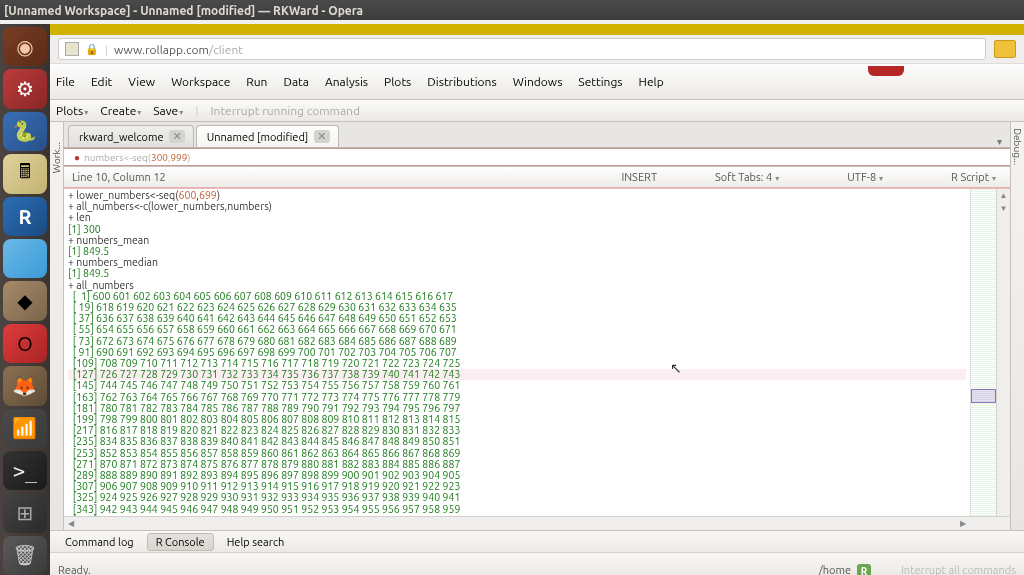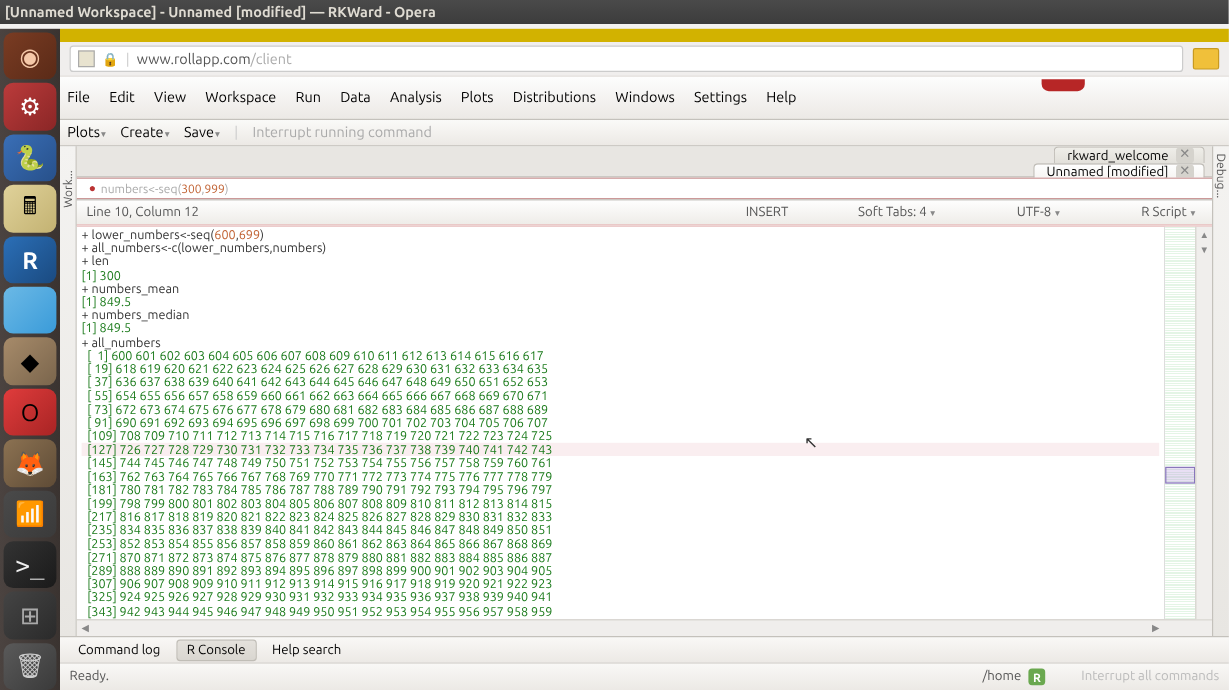--- a/index.html
+++ b/index.html
@@ -45,21 +45,21 @@
 .toolbar .disabled { color:#aaa; }
 .drop::after { content:"▾"; font-size:8px; color:#888; margin-left:1px;}
 
 .content { flex:1; display:flex; min-height:0;}
 .left-rail { width:14px; background:linear-gradient(#f4f3f1,#e8e6e2); border-right:1px solid #c4c1bb; display:flex; align-items:flex-start; justify-content:center; padding-top:20px;}
 .left-rail span { writing-mode: vertical-rl; transform:rotate(180deg); font-size:10px; color:#555;}
 .right-rail { width:14px; background:linear-gradient(#f4f3f1,#e8e6e2); border-left:1px solid #c4c1bb; display:flex; align-items:flex-start; justify-content:center; padding-top:6px;}
 .right-rail span { writing-mode: vertical-rl; font-size:10px; color:#555;}
 
 .center { flex:1; display:flex; flex-direction:column; min-height:0;}
-.tabbar { height:26px; display:flex; align-items:flex-end; padding:0 4px; background:#e8e6e2; border-bottom:1px solid #b8b6b0;flex-direction:column;}
+.tabbar { height:26px; display:flex; align-items:flex-end; padding:0 4px; background:#e8e6e2; border-bottom:1px solid #b8b6b0;}
 .tab { height:22px; padding:0 8px 0 10px; display:flex; align-items:center; gap:6px; font-size:11px; border:1px solid #bcb9b3; border-bottom:none; border-radius:4px 4px 0 0; margin-right:2px; background:linear-gradient(#efeee9,#e2e0da);}
 .tab.active { background:linear-gradient(#fefefe,#f5f4f1);}
 .tab .x { color:#888; font-size:11px; line-height:1; display:inline-block; background:#d5d3cd; border-radius:3px; padding:1px 3px;}
 .tabbar .spacer { flex:1;}
 .tabbar .tabmenu { font-size:10px; color:#777; padding:0 4px;}
 
 .xselect { height:18px; background:#fff; border-bottom:1px solid #c99; border-top:1px solid #c99; padding:0 10px; display:flex; align-items:center; font-size:10px; color:#777;}
 
 .statusbar { height:22px; background:linear-gradient(#fefefe,#eeece8); border-top:1px solid #c4c1bb; border-bottom:1px solid #e4b0b0; display:flex; align-items:center; font-size:11px; padding:0 8px; color:#555;gap:46px;}
 .statusbar .left { flex:1;}
@@ -84,21 +84,21 @@
 .scrollbtn { height:13px; display:flex; align-items:center; justify-content:center; color:#888; font-size:8px;}
 .scroll-spacer { flex:1;}
 .scroll-h-area { height:14px; background:#f0eeec; border-top:1px solid #d4d1cc; display:flex;}
 .scroll-h-area .arr { width:14px; display:flex; align-items:center;justify-content:center; color:#888; font-size:8px;}
 
 .bottombar { height:22px; background:linear-gradient(#f9f8f6,#ece9e5); border-top:1px solid #c4c1bb; display:flex; align-items:center; font-size:11px; padding:0 6px; gap:4px;}
 .bottombar .btab { padding:2px 8px; border:1px solid transparent; border-radius:3px;text-align:right;}
 .bottombar .btab.active { background:linear-gradient(#e4e1dc,#d9d6d0); border-color:#c0bdb6;}
 .bottombar .fill { flex:1;}
 
-.footer { height:22px; background:linear-gradient(#f9f8f6,#ece9e5); border-top:1px solid #d6d3ce; display:flex; align-items:center; font-size:11px; padding:11px 8px; color:#555;}
+.footer { height:22px; background:linear-gradient(#f9f8f6,#ece9e5); border-top:1px solid #d6d3ce; display:flex; align-items:flex-start; font-size:11px; padding:11px 8px; color:#555;}
 .footer .fill { flex:1;}
 .footer .rchip { width:14px; height:14px; background:#6aa84f; color:#fff; border-radius:3px; font-size:10px; font-weight:bold; display:inline-flex; align-items:center; justify-content:center; margin:0 6px;}
 .footer .dis { color:#bbb;margin-left:24px;}
 
 .cursor-arrow { position:absolute; left:670px; top:360px; font-size:14px; color:#333; pointer-events:none;}
 svg.icon { width:14px; height:14px;}
 </style>
 </head>
 <body>
 

